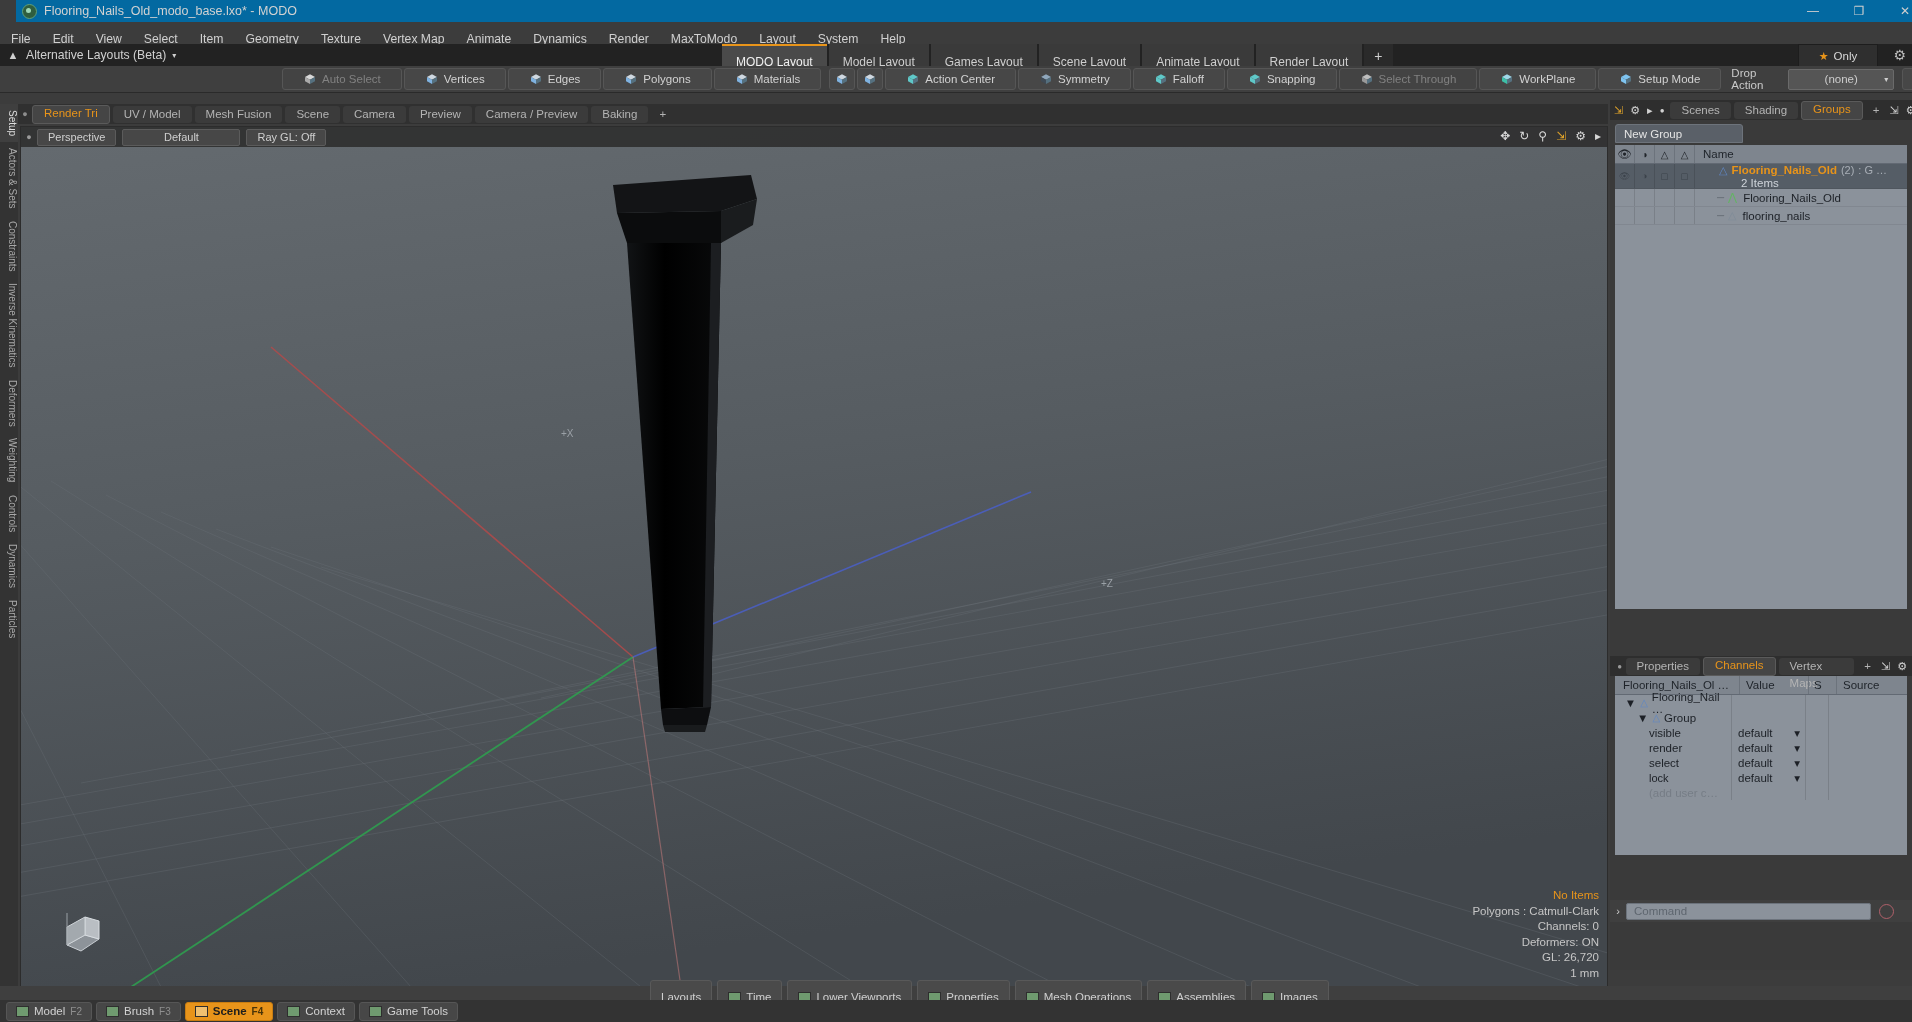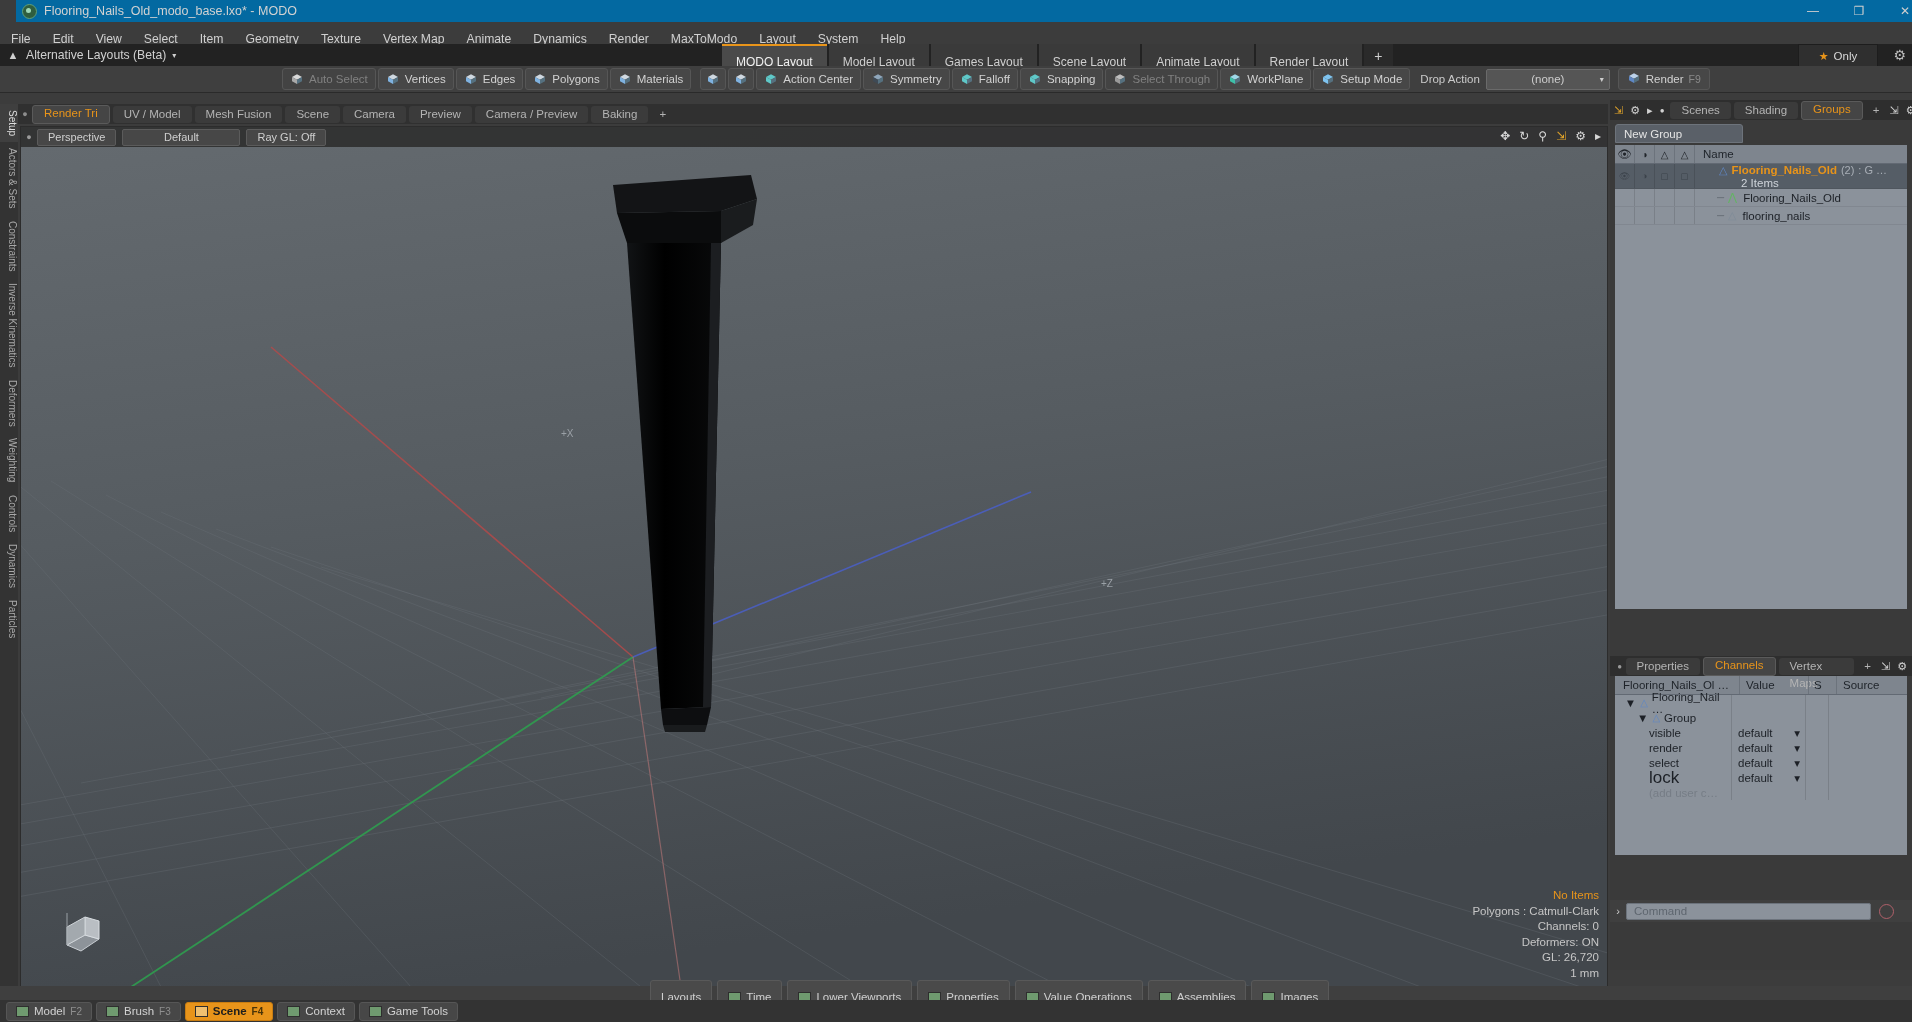--- a/index.html
+++ b/index.html
@@ -38,21 +38,21 @@
   .onlybox{position:absolute;right:34px;top:44px;height:22px;width:78px;background:#2f2f2f;
            display:flex;align-items:center;justify-content:center;border:1px solid #1d1d1d;gap:5px;}
   .onlybox .star{color:#e8941a;font-size:11px;}
   .onlybox .t{font-size:11.5px;color:#d9d9d9;}
   .gearcorner{position:absolute;right:6px;top:47px;color:#bdbdbd;font-size:14px;}
 
   
   .maintool{position:absolute;left:0;top:66px;width:1912px;height:26px;background:#3f3f3f;
             display:flex;align-items:center;border-bottom:1px solid #2a2a2a;}
   .tool-pad{width:282px;flex:none;}
-  .tbtn{display:flex;align-items:center;gap:5px;height:20px;padding:0 7px;background:#474747;
+  .tbtn{display:flex;align-items:center;gap:5px;height:20px;padding:0 20px;background:#474747;
         border:1px solid #565656;border-radius:3px;margin-right:2px;color:#d2d2d2;font-size:11.5px;white-space:nowrap;}
   .tbtn.dim{color:#818181;background:#434343;}
   .tbtn.icononly{padding:0 5px;}
   .tbtn .ic{width:14px;height:14px;flex:none;}
   .sep{width:7px;}
   .drop-action{display:flex;align-items:center;gap:6px;margin-left:8px;}
   .drop-action .txt{font-size:11.5px;color:#cacaca;}
   .dd{width:122px;height:19px;background:#555555;border:1px solid #6a6a6a;border-radius:2px;
       display:flex;align-items:center;justify-content:center;color:#cdcdcd;font-size:11.5px;position:relative;}
   .dd .arr{position:absolute;right:5px;font-size:8px;color:#cfcfcf;}
@@ -618,21 +618,21 @@
               <div class="ch-rval">
                 <span>default</span>
                 <span>▾</span>
               </div>
               <div class="ch-rs"></div>
               <div class="ch-rsrc"></div>
             </div>
             <div class="ch-row">
               <div class="ch-rname">
                 <span style="display: inline-block; width: 30px;"></span>
-                <span style="font-size: 17px;">lock</span>
+                <span style="font-size: 11px;">lock</span>
               </div>
               <div class="ch-rval">
                 <span>default</span>
                 <span>▾</span>
               </div>
               <div class="ch-rs"></div>
               <div class="ch-rsrc"></div>
             </div>
             <div class="ch-row">
               <div class="ch-rname">
@@ -669,21 +669,21 @@
         <div class="cb-btn">
           <span class="swatch" style="background: rgb(111, 154, 111);"></span>
           <span>Lower Viewports</span>
         </div>
         <div class="cb-btn">
           <span class="swatch" style="background: rgb(111, 154, 111);"></span>
           <span>Properties</span>
         </div>
         <div class="cb-btn">
           <span class="swatch" style="background: rgb(111, 154, 111);"></span>
-          <span>Value Operations</span>
+          <span>Mesh Operations</span>
         </div>
         <div class="cb-btn">
           <span class="swatch" style="background: rgb(111, 154, 111);"></span>
           <span>Assemblies</span>
         </div>
         <div class="cb-btn">
           <span class="swatch" style="background: rgb(111, 154, 111);"></span>
           <span>Images</span>
         </div>
       </div>

